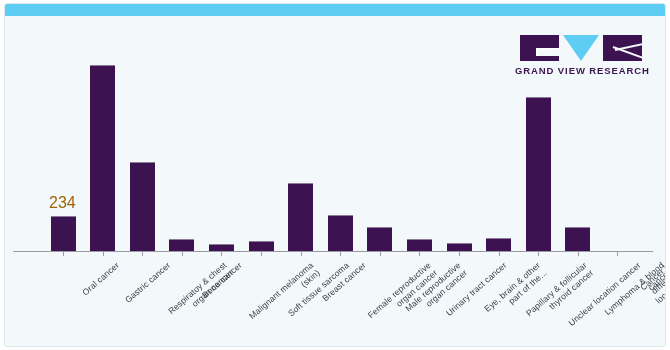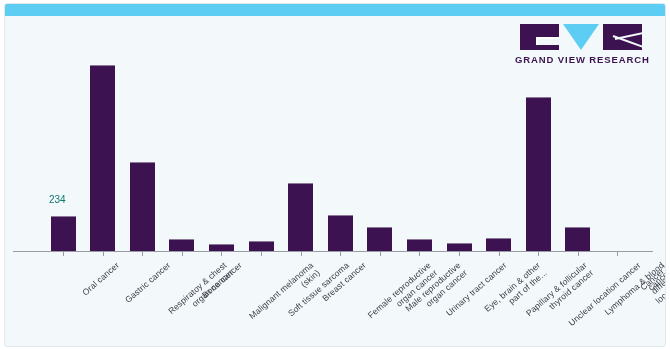--- a/index.html
+++ b/index.html
@@ -33,21 +33,21 @@
     left: 0;
     top: 0;
     width: 100%;
     height: 12px;
     background: #5ecdf3;
   }
   
   #logo {
     position: absolute;
     right: 18px;
-    top: 20px;
+    top: 31px;
     width: 132px;
     height: 44px;
   }
   #logo-marks {
     position: relative;
     width: 132px;
     height: 26px;
   }
   .mark {
     position: absolute;
@@ -156,22 +156,22 @@
     color: #3a3a46;
     white-space: pre-line;
     line-height: 10px;
     text-align: right;
     transform: rotate(-41deg);
     transform-origin: right top;
     letter-spacing: 0.1px;
   }
   .datalabel {
     position: absolute;
-    font-size: 10px;
-    color: #0f766e;
+    font-size: 16px;
+    color: #a16207;
     white-space: nowrap;
     text-align: right;
   }
 </style>
 </head>
 <body>
 
 <div id="frame">
   <div id="card">
 

